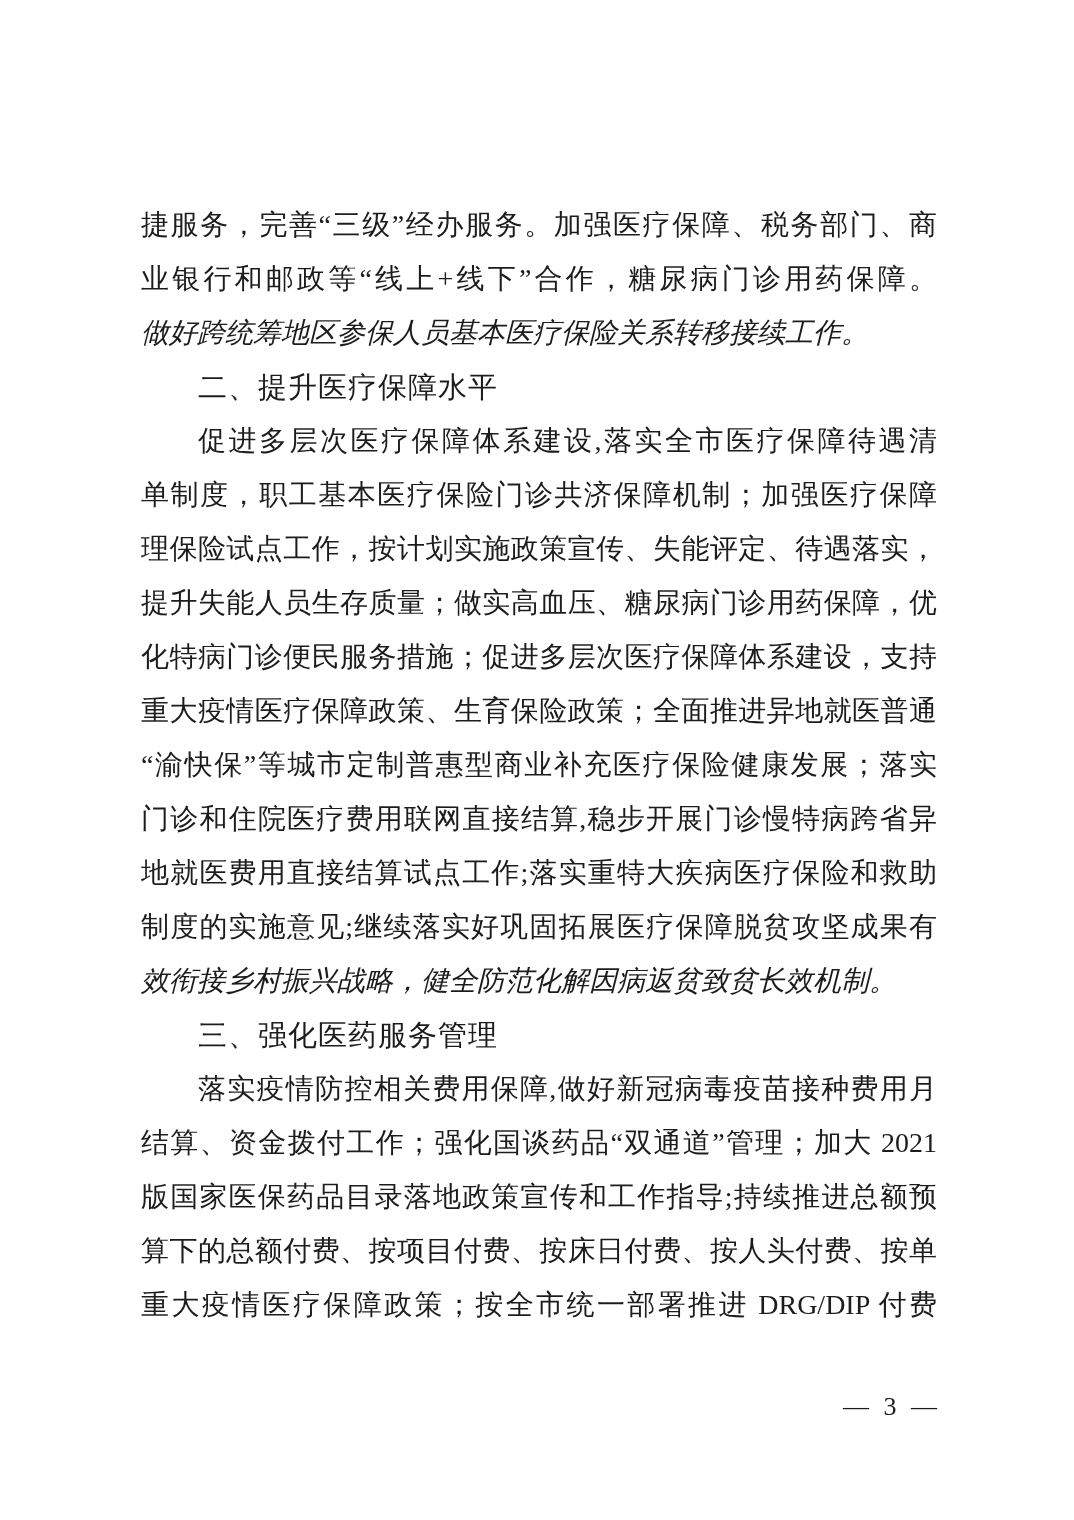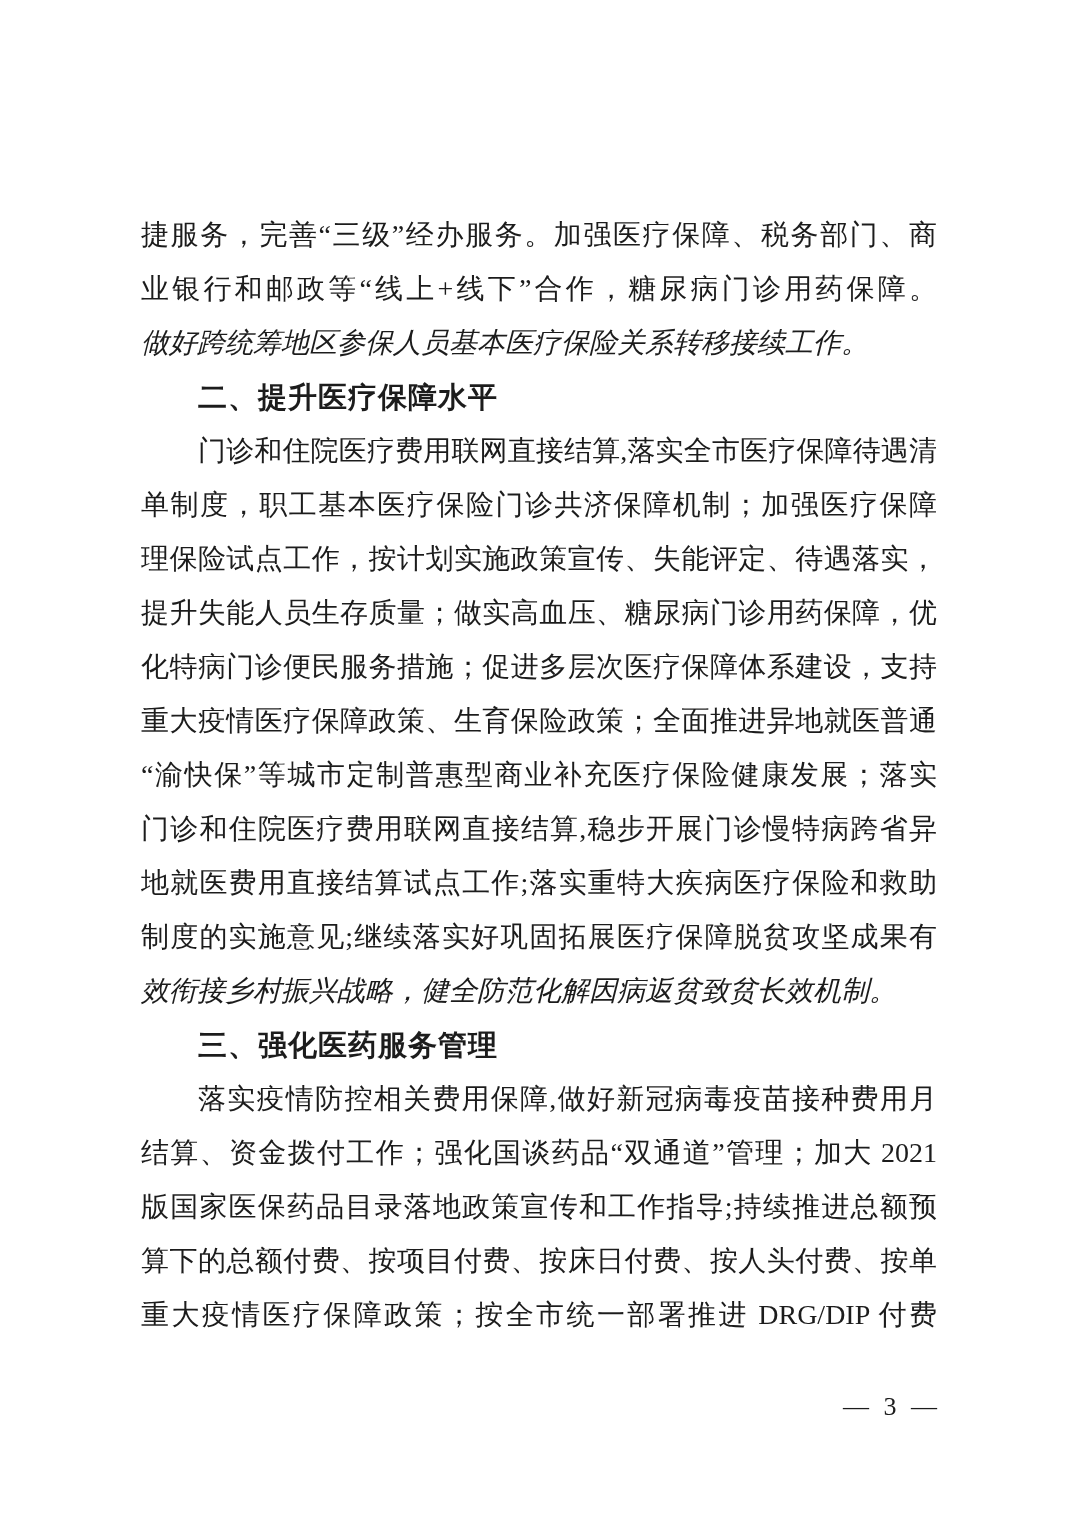--- a/index.html
+++ b/index.html
@@ -12,41 +12,41 @@
     width: 1074px;
     height: 1520px;
     background: #ffffff;
     color: #1c1c1c;
     font-family: "Liberation Serif", serif;
     overflow: hidden;
   }
   .textblock {
     position: absolute;
     left: 141px;
-    top: 208px;
+    top: 198px;
     width: 796px;
   }
   .line {
     height: 54px;
     line-height: 54px;
     font-size: 28px;
     text-align: justify;
     text-align-last: justify;
     overflow: hidden;
   }
   .line.para-end {
     text-align-last: left;
     font-style: italic;
   }
   .line.indent {
     text-indent: 57px;
   }
   .line.heading {
     font-family: "Liberation Sans", sans-serif;
-    font-weight: 700;
+    font-weight: 400;
     font-size: 29px;
     text-align-last: left;
     letter-spacing: 1px;
   }
   .page-number {
     position: absolute;
     top: 1392px;
     right: 137px;
     font-size: 26px;
     line-height: 30px;
@@ -57,21 +57,21 @@
 </style>
 </head>
 <body>
 
 <div class="page">
   <div class="textblock">
     <div class="line">捷服务，完善“三级”经办服务。加强医疗保障、税务部门、商</div>
     <div class="line">业银行和邮政等“线上+线下”合作，糖尿病门诊用药保障。</div>
     <div class="line para-end">做好跨统筹地区参保人员基本医疗保险关系转移接续工作。</div>
     <div class="line heading indent">二、提升医疗保障水平</div>
-    <div class="line indent">门诊和住院医疗费用联网直接结算,落实全市医疗保障待遇清</div>
+    <div class="line indent">促进多层次医疗保障体系建设,落实全市医疗保障待遇清</div>
     <div class="line">单制度，职工基本医疗保险门诊共济保障机制；加强医疗保障</div>
     <div class="line">理保险试点工作，按计划实施政策宣传、失能评定、待遇落实，</div>
     <div class="line">提升失能人员生存质量；做实高血压、糖尿病门诊用药保障，优</div>
     <div class="line">化特病门诊便民服务措施；促进多层次医疗保障体系建设，支持</div>
     <div class="line">重大疫情医疗保障政策、生育保险政策；全面推进异地就医普通</div>
     <div class="line">“渝快保”等城市定制普惠型商业补充医疗保险健康发展；落实</div>
     <div class="line">门诊和住院医疗费用联网直接结算,稳步开展门诊慢特病跨省异</div>
     <div class="line">地就医费用直接结算试点工作;落实重特大疾病医疗保险和救助</div>
     <div class="line">制度的实施意见;继续落实好巩固拓展医疗保障脱贫攻坚成果有</div>
     <div class="line para-end">效衔接乡村振兴战略，健全防范化解因病返贫致贫长效机制。</div>

